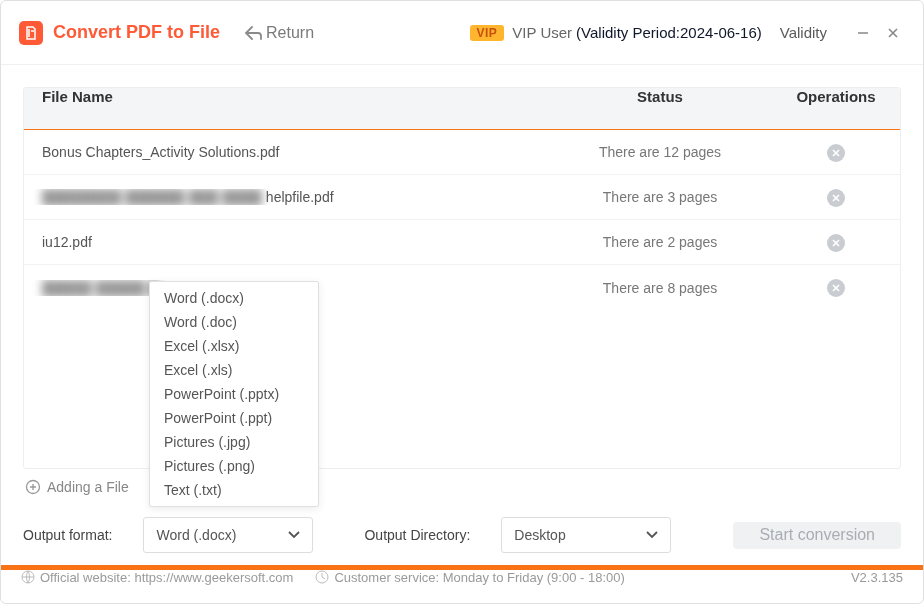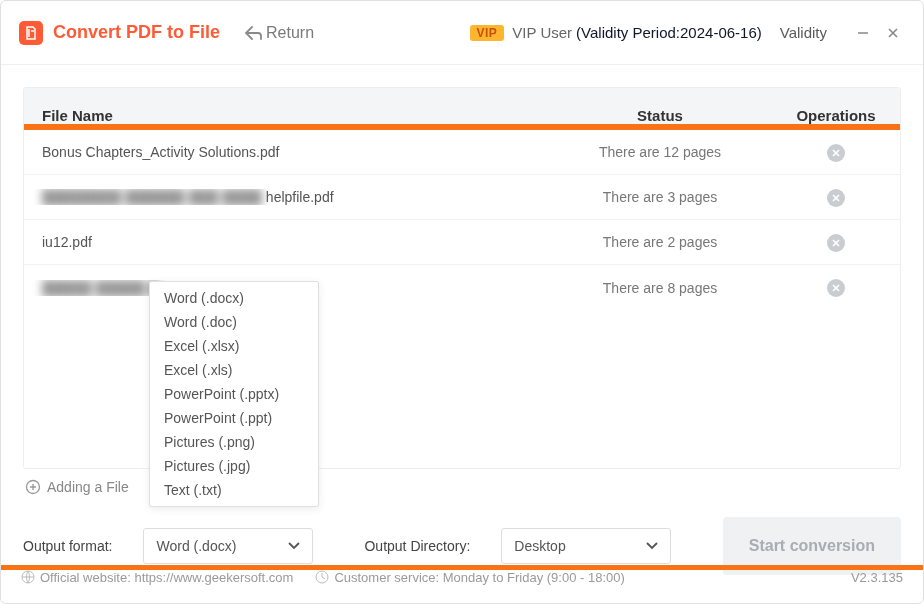--- a/index.html
+++ b/index.html
@@ -14,21 +14,21 @@
 .spacer { flex: 1; }
 .vip-badge { background: #ffb52e; color: #c7500b; font-weight: bold; font-size: 12px; padding: 1px 7px; border-radius: 3px; margin-right: 8px; letter-spacing: 0.5px; }
 .vip-user { color: #666; font-size: 15px; margin-right: 4px; }
 .validity { color: #0f172a; font-size: 15px; margin-right: 18px; }
 .settings-link { color: #5a5a5a; font-size: 15px; margin-right: 18px; cursor: pointer; }
 .win-btn { width: 24px; height: 24px; display: flex; align-items: center; justify-content: center; color: #888; cursor: pointer; margin-left: 6px; }
 
 
 .content { padding: 22px 22px 0 22px; }
 .file-table { border: 1px solid #eee; border-radius: 3px; }
-.thead { display: flex; background: #f4f5f6; height: 42px; align-items: flex-end; border-bottom: 6px solid #f97316; }
+.thead { display: flex; background: #f4f5f6; height: 42px; align-items: flex-start; border-bottom: 1px solid #f97316; }
 .col-name { flex: 1; padding-left: 18px; font-weight: 600; color: #333; font-size: 15px; }
 .col-status { width: 240px; text-align: center; font-weight: 600; color: #333; font-size: 15px; }
 .col-ops { width: 120px; text-align: center; font-weight: 600; color: #333; font-size: 15px; padding-right: 8px; }
 .trow { display: flex; height: 45px; align-items: center; border-bottom: 1px solid #f2f2f2; }
 .trow:last-child { border-bottom: none; }
 .cell-name { flex: 1; padding-left: 18px; color: #555; font-size: 14px; white-space: nowrap; overflow: hidden; }
 .cell-name .blur { filter: blur(4px); color: #999; }
 .cell-status { width: 240px; text-align: center; color: #777; font-size: 14px; }
 .cell-ops { width: 120px; text-align: center; padding-right: 8px; }
 .del-icon { width: 18px; height: 18px; background: #c9ccd0; border-radius: 50%; display: inline-flex; align-items: center; justify-content: center; color: #fff; font-size: 11px; cursor: pointer; }
@@ -37,21 +37,21 @@
 
 .add-row { display: flex; align-items: flex-start; color: #888; font-size: 14px; margin-top: 10px; padding-left: 2px; cursor: pointer; }
 .add-row svg { margin-right: 6px; }
 
 
 .options-row { display: flex; align-items: center; margin-top: 22px; gap: 31px; }
 .opt-label { color: #444; font-size: 14px; }
 .select-box { display: flex; align-items: center; height: 36px; border: 1px solid #ddd; border-radius: 3px; padding: 0 12px; min-width: 170px; background: #fff; cursor: pointer; justify-content: space-between; }
 .select-box span { color: #555; font-size: 14px; }
 .select-box svg { margin-left: 12px; }
-.start-btn { margin-left: auto; height: 58px; padding: 0 26px; background: #f0f1f3; color: #a8adb3; font-size: 16px; border: none; border-radius: 4px; cursor: pointer; font-weight: bold; }
+.start-btn { margin-left: auto; height: 27px; padding: 0 26px; background: #f0f1f3; color: #a8adb3; font-size: 16px; border: none; border-radius: 4px; cursor: pointer; }
 
 
 .dropdown { position: absolute; left: 148px; top: 280px; width: 170px; background: #fff; border: 1px solid #e0e0e0; box-shadow: 0 2px 8px rgba(0,0,0,0.08); border-radius: 2px; padding: 4px 0; z-index: 10; }
 .dropdown-item { padding: 4px 14px; color: #555; font-size: 14px; cursor: pointer; }
 
 
 .footer { position: absolute; bottom: 0; left: 0; right: 0; height: 38px; display: flex; align-items: flex-start; padding: 0 20px; color: #9a9a9a; font-size: 13px; border-top: 5px solid #f97316; }
 .footer svg { margin-right: 5px; flex-shrink: 0; }
 .footer .sep { width: 22px; }
 .version { margin-left: auto; }
@@ -164,22 +164,22 @@
   </div>
 </div>
 
 <div class="dropdown" id="dropdown">
     <div class="dropdown-item">Word (.docx)</div>
     <div class="dropdown-item">Word (.doc)</div>
     <div class="dropdown-item">Excel (.xlsx)</div>
     <div class="dropdown-item">Excel (.xls)</div>
     <div class="dropdown-item">PowerPoint (.pptx)</div>
     <div class="dropdown-item">PowerPoint (.ppt)</div>
+    <div class="dropdown-item">Pictures (.jpg)</div>
     <div class="dropdown-item">Pictures (.png)</div>
-    <div class="dropdown-item">Pictures (.jpg)</div>
     <div class="dropdown-item">Text (.txt)</div>
   </div>
 
 <div class="footer">
   <svg width="14" height="14" viewBox="0 0 14 14">
       <circle cx="7" cy="7" r="6" stroke="#bbb" fill="none"></circle>
       <path d="M1 7h12M7 1c2 3 2 9 0 12M7 1c-2 3-2 9 0 12" stroke="#bbb" fill="none"></path>
     </svg>
   <span>Official website: https://www.geekersoft.com</span>
   <div class="sep"></div>

